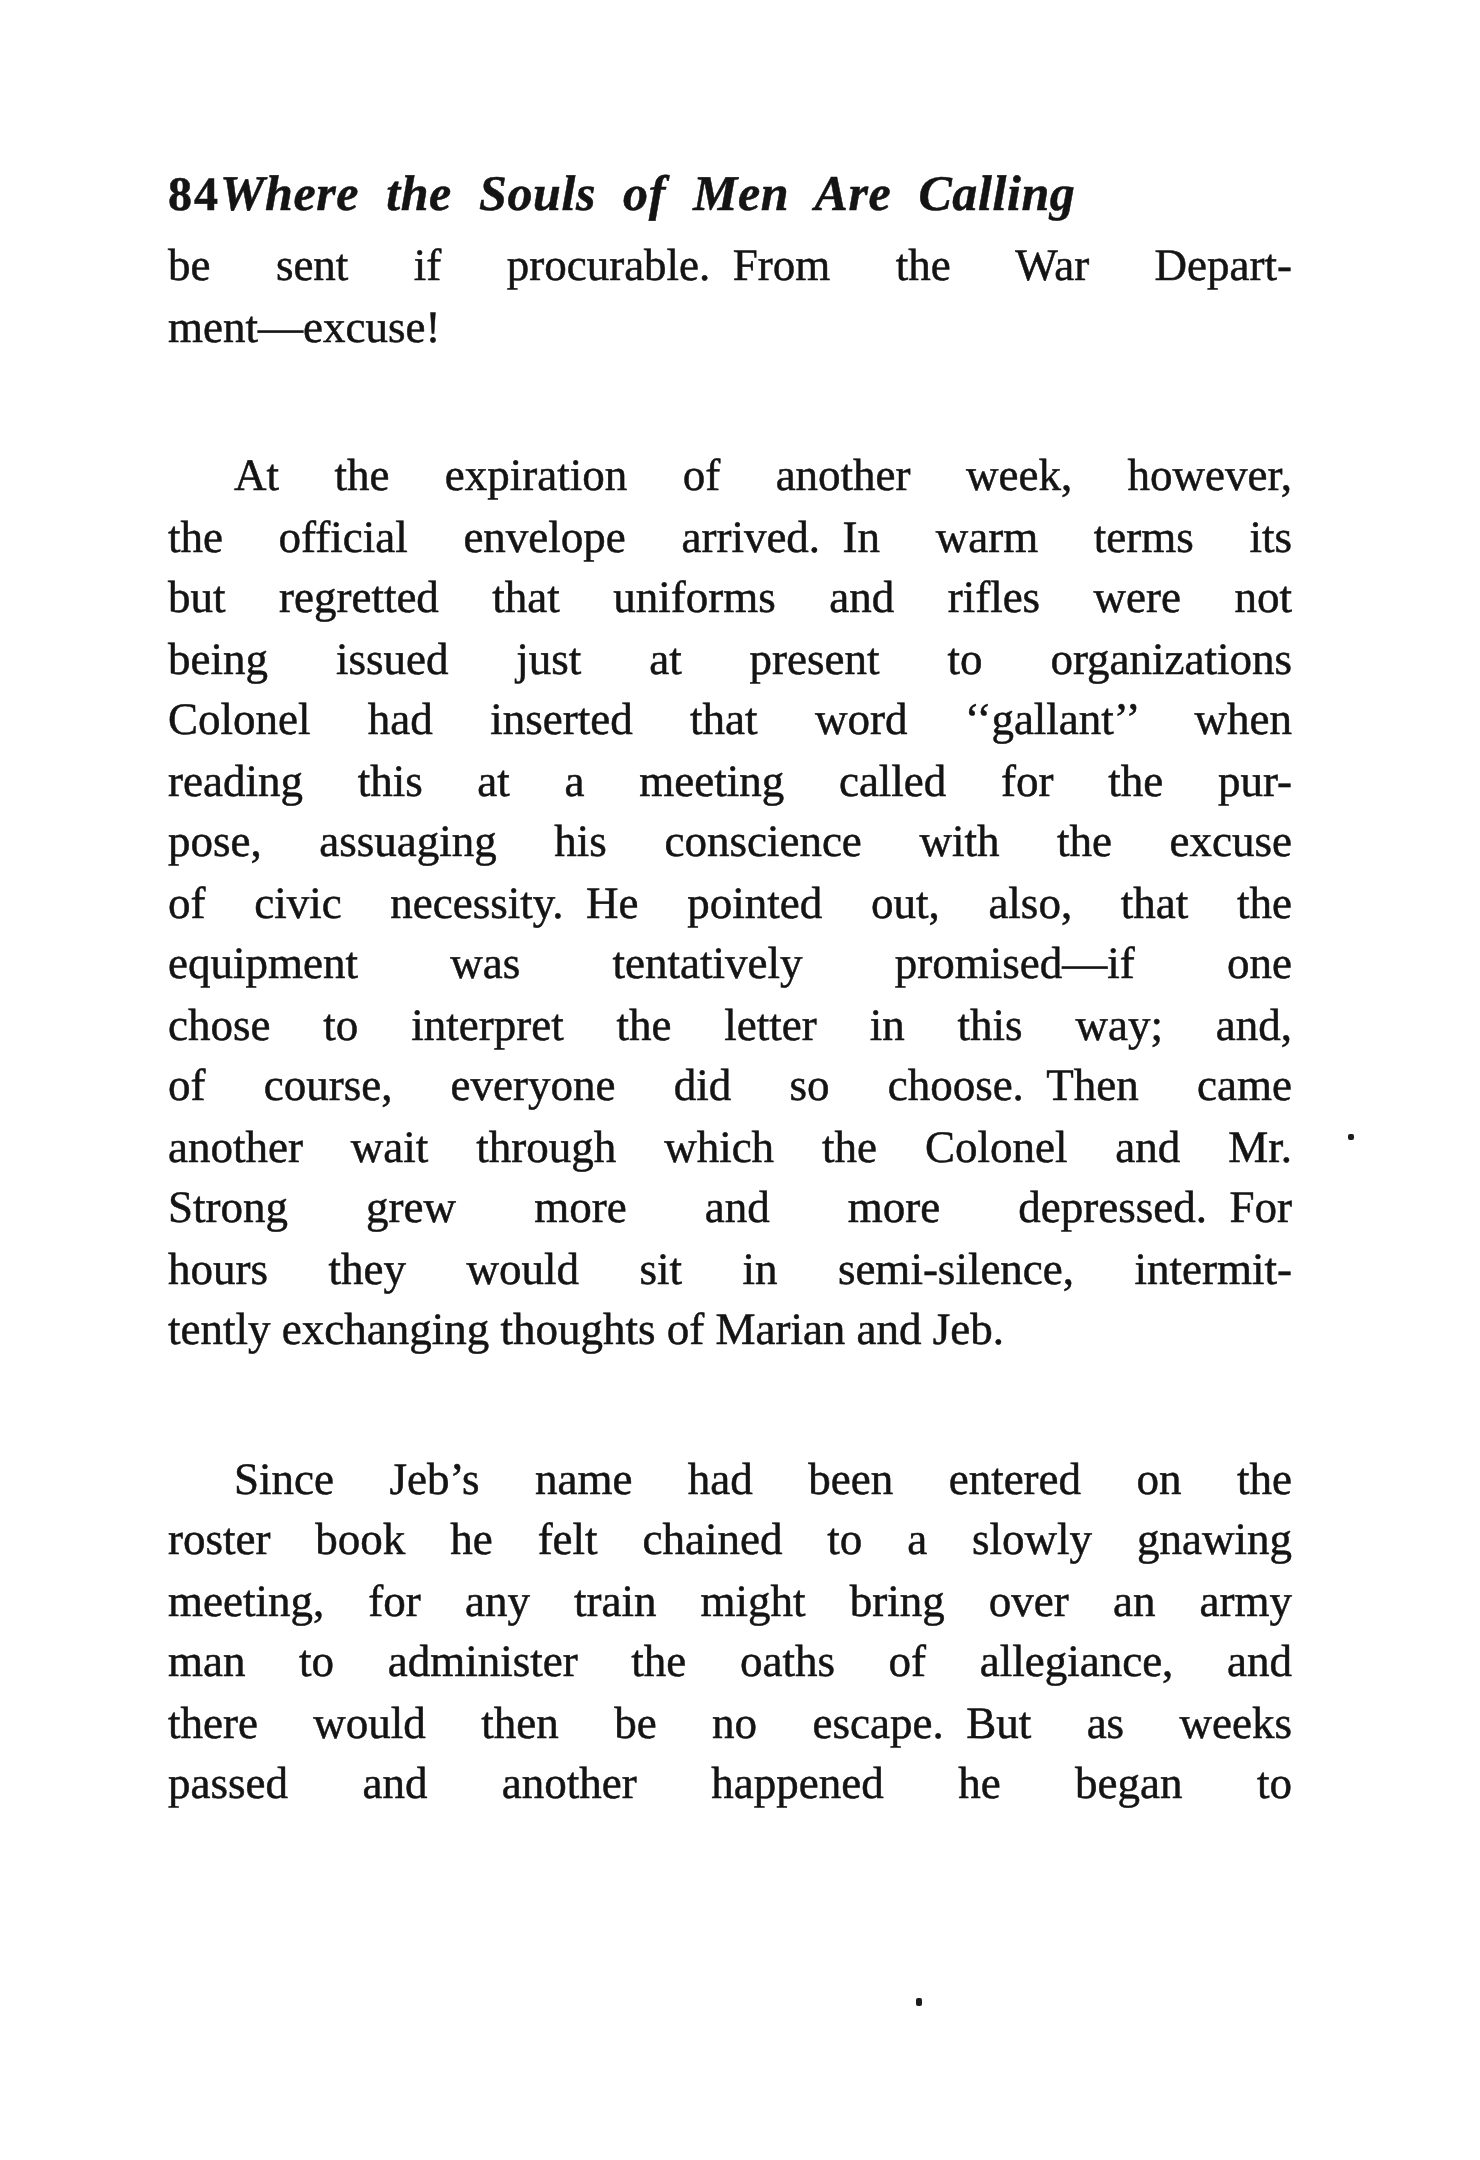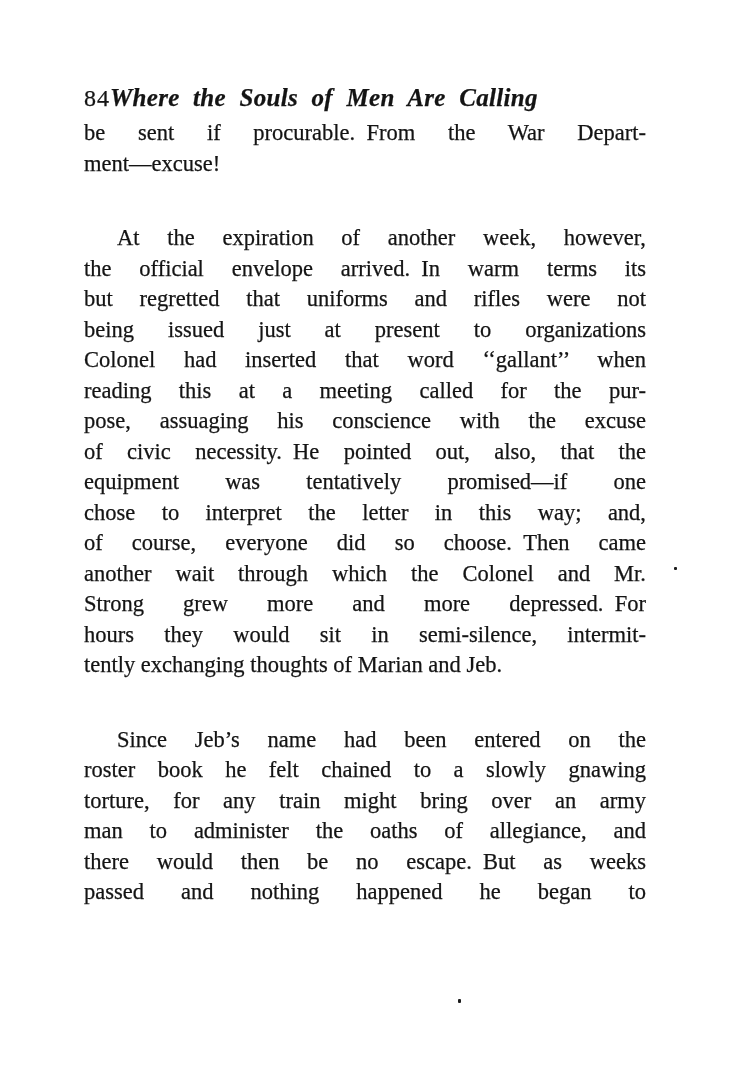--- a/index.html
+++ b/index.html
@@ -21,21 +21,21 @@
     position: absolute;
     left: 84px;
     top: 84px;
     width: 566px;
     display: flex;
     align-items: baseline;
     -webkit-text-stroke: 0.25px currentColor;
   }
   .folio {
     font-size: 24px;
-    font-weight: normal;
+    font-weight: bold;
     letter-spacing: 1px;
     flex: 0 0 auto;
   }
   .running-title {
     flex: 1 1 auto;
     font-size: 25px;
     font-weight: bold;
     font-style: italic;
     word-spacing: 7px;
     letter-spacing: 0.3px;
@@ -95,22 +95,22 @@
     <div class="line j">of civic necessity. He pointed out, also, that the</div>
     <div class="line j">equipment was tentatively promised—if one</div>
     <div class="line j">chose to interpret the letter in this way; and,</div>
     <div class="line j">of course, everyone did so choose. Then came</div>
     <div class="line j">another wait through which the Colonel and Mr.</div>
     <div class="line j">Strong grew more and more depressed. For</div>
     <div class="line j">hours they would sit in semi-silence, intermit-</div>
     <div class="line">tently exchanging thoughts of Marian and Jeb.</div>
     <div class="line j in">Since Jeb’s name had been entered on the</div>
     <div class="line j">roster book he felt chained to a slowly gnawing</div>
-    <div class="line j">torture, for any train might bring over an army</div>
+    <div class="line j">meeting, for any train might bring over an army</div>
     <div class="line j">man to administer the oaths of allegiance, and</div>
     <div class="line j">there would then be no escape. But as weeks</div>
-    <div class="line j">passed and nothing happened he began to</div>
+    <div class="line j">passed and another happened he began to</div>
   </div>
 
   <div class="speck speck-1"></div>
   <div class="speck speck-2"></div>
 
 </div>
 
 </body></html>

